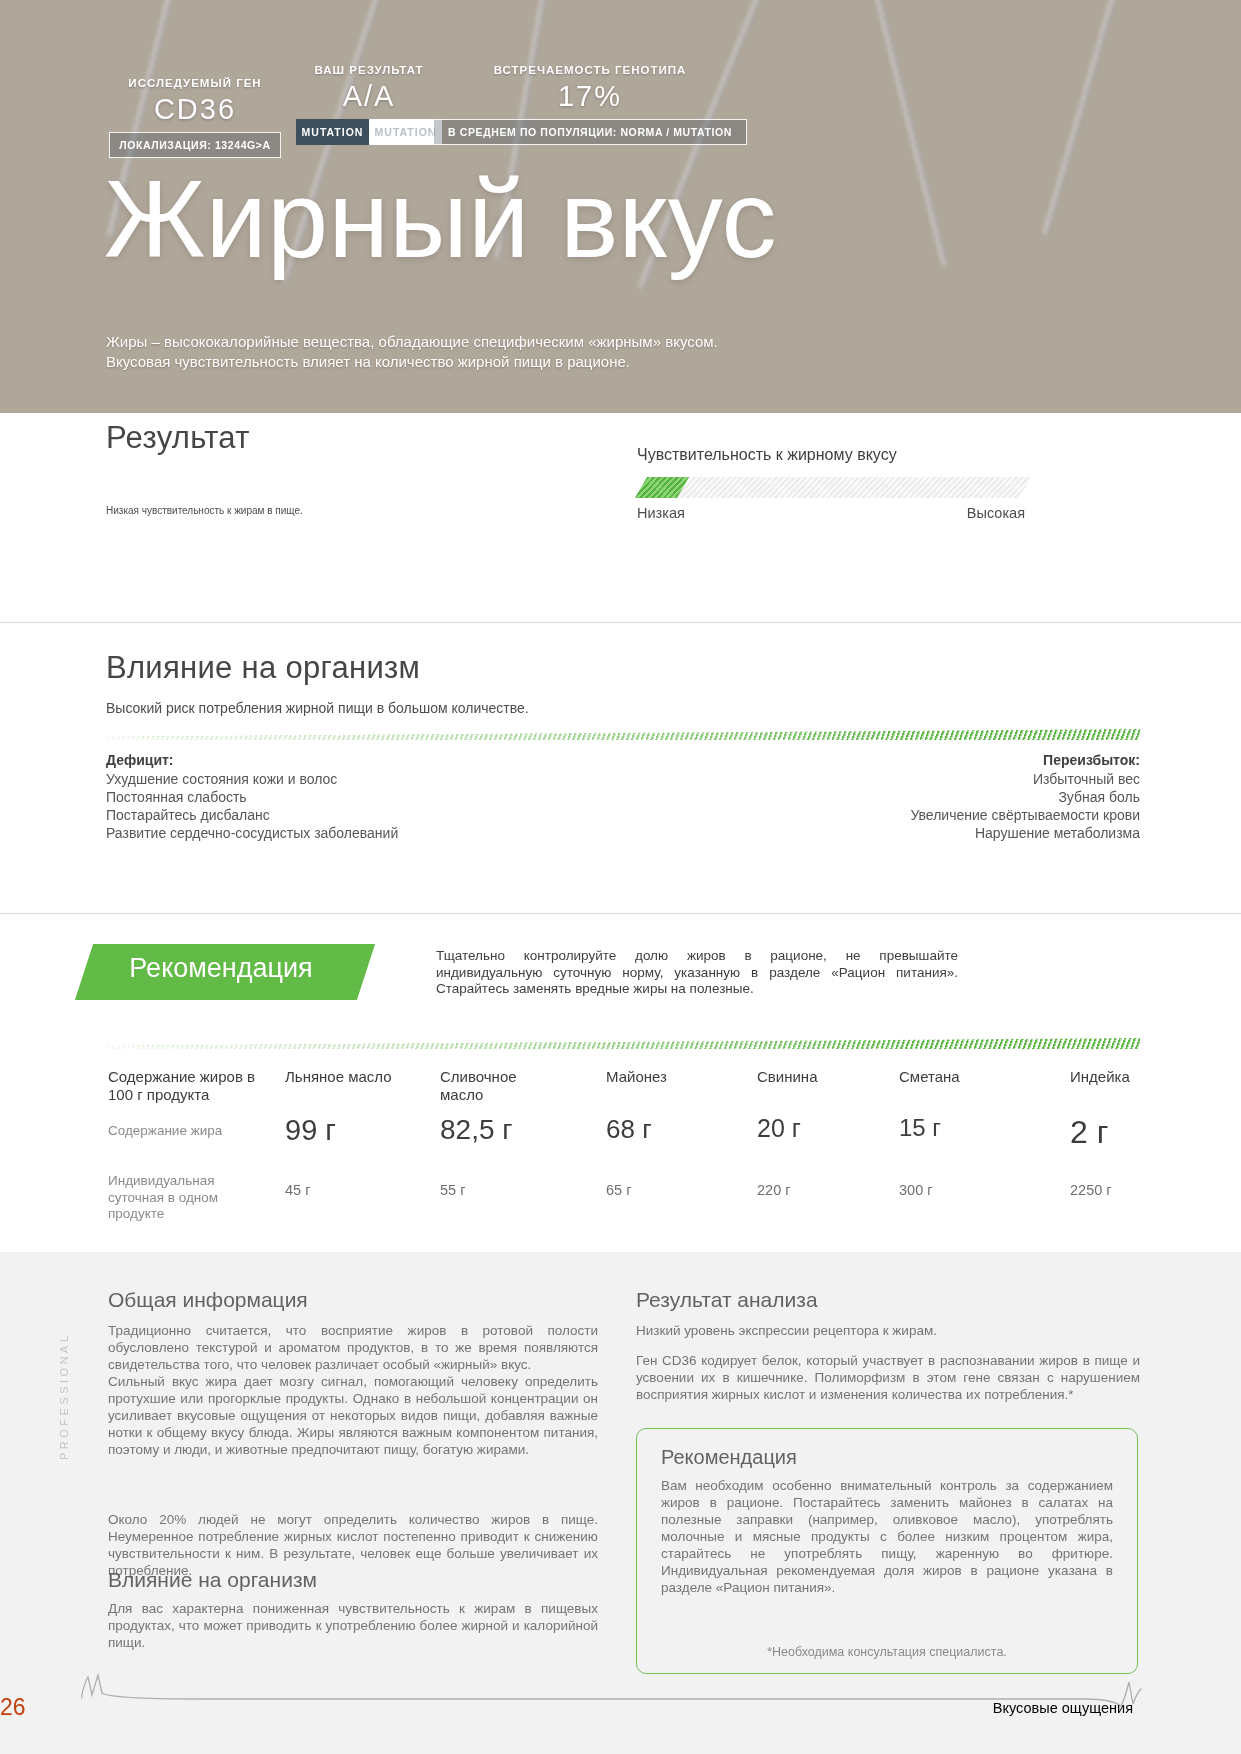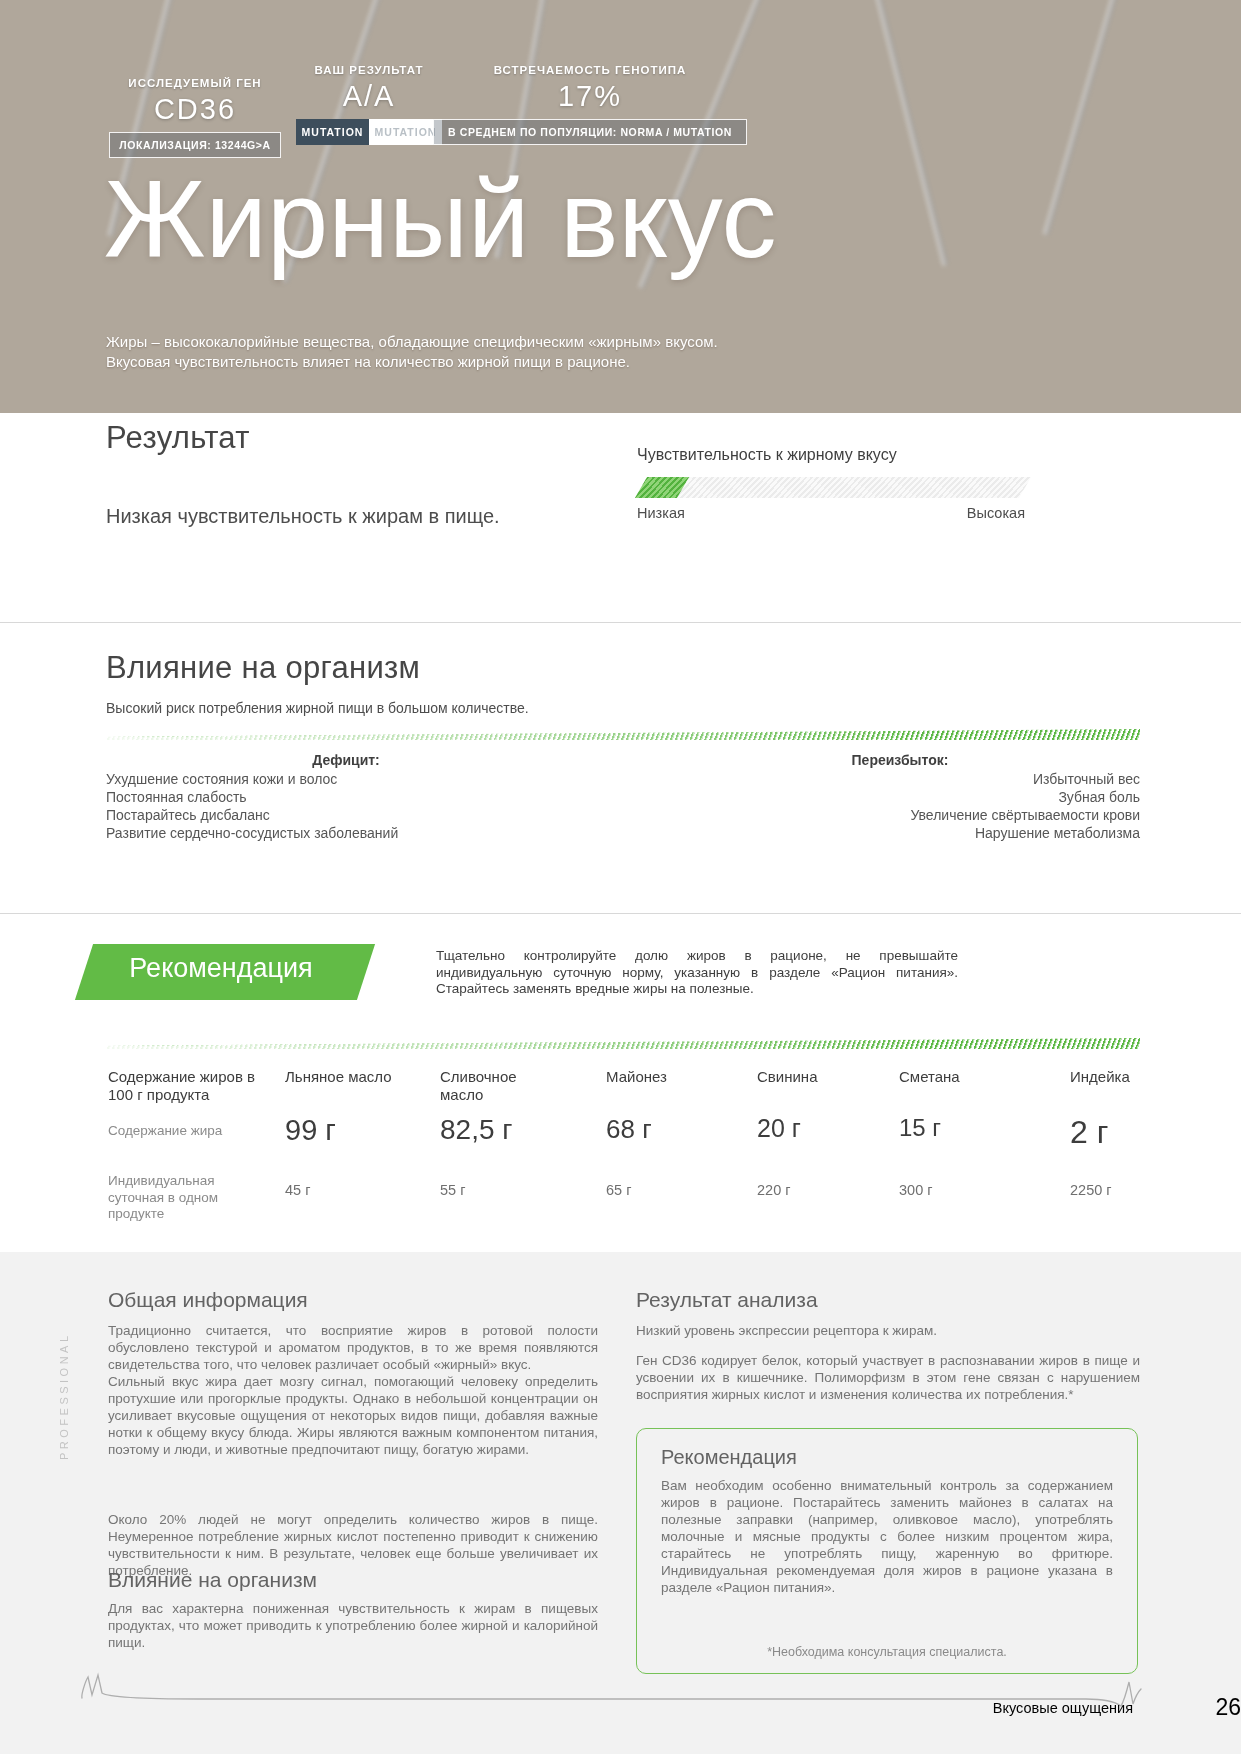--- a/index.html
+++ b/index.html
@@ -46,21 +46,21 @@
   .h-tog-on  { background:#3d4e5c; }
   .h-tog-off { background:#ffffff; color:#b9c0c6 !important; }
 
   .hero-title { position:absolute; left:104px; top:158px; font-size:110px; font-weight:200; letter-spacing:0px; line-height:1.1; white-space:nowrap; text-shadow:0 2px 6px rgba(60,40,30,.18); }
   .hero-sub { position:absolute; left:106px; width:820px; font-size:15px; line-height:20px; text-shadow:0 1px 2px rgba(60,40,30,.35); }
   .hero-sub1 { top:332px; } .hero-sub2 { top:352px; }
 
   
   .sec-h1 { position:absolute; font-size:31px; font-weight:400; color:#464646; letter-spacing:.3px; }
   .result-heading { left:106px; top:420px; }
-  .result-text { position:absolute; left:106px; top:505px; font-size:20px; color:#4d4d4d; }
+  .result-text { position:absolute; left:106px; top:505px; font-size:10px; color:#4d4d4d; }
 
   .gauge-title { position:absolute; left:637px; top:446px; font-size:16px; color:#3f3f3f; }
   .gauge-bar { position:absolute; left:641px; top:477px; width:384px; height:21px; transform:skewX(-30deg);
                background:repeating-linear-gradient(110deg,#ebebeb 0 2.5px,#fafafa 2.5px 5.5px); }
   .gauge-fill { height:100%; background:repeating-linear-gradient(110deg,#53b23e 0 2.5px,#90d478 2.5px 5.5px); }
   .gauge-min { position:absolute; left:637px; top:505px; font-size:14.5px; color:#4d4d4d; }
   .gauge-max { position:absolute; left:637px; top:505px; width:388px; text-align:right; font-size:14.5px; color:#4d4d4d; }
 
   .divider { position:absolute; left:0; width:1241px; height:1px; background:#d8d8d8; }
   .div1 { top:622px; } .div2 { top:913px; }
@@ -69,21 +69,21 @@
   .impact-heading { left:106px; top:650px; }
   .impact-sub { position:absolute; left:106px; top:700px; font-size:14px; color:#4d4d4d; }
   .wedge { position:absolute; left:106px; width:1034px; height:11px;
            background:repeating-linear-gradient(110deg,#5db845 0 1.6px,rgba(93,184,69,.45) 1.6px 2.6px,rgba(255,255,255,0) 2.6px 4.6px);
            clip-path:polygon(0 72%,100% 0,100% 100%,0 100%); }
   .wedge::after { content:""; position:absolute; inset:0;
            background:linear-gradient(90deg,rgba(255,255,255,.93) 0,rgba(255,255,255,.55) 35%,rgba(255,255,255,0) 80%); }
   .wedge1 { top:729px; } .wedge2 { top:1038px; }
   .def-block { position:absolute; left:106px; top:751px; width:480px; font-size:14px; color:#565656; line-height:18px; }
   .exc-block { position:absolute; right:101px; top:751px; width:480px; font-size:14px; color:#565656; line-height:18px; text-align:right; }
-  .list-title { font-weight:bold; color:#3f3f3f; margin-bottom:1px;text-align:center; }
+  .list-title { font-weight:bold; color:#3f3f3f; margin-bottom:1px; }
 
   
   .rec-banner { position:absolute; left:84px; top:944px; width:282px; height:56px; background:#62bb46; transform:skewX(-18deg); }
   .rec-banner-label { position:absolute; left:96px; top:953px; width:250px; text-align:center; color:#fff; font-size:27px; font-weight:400; }
   .rec-text { position:absolute; left:436px; top:948px; width:522px; font-size:13.5px; line-height:16.5px; color:#3f3f3f; text-align:justify; }
 
   
   .ft-grid { position:absolute; left:108px; top:1068px; width:1034px; display:grid;
              grid-template-columns:177px 155px 166px 151px 142px 171px 1fr;
              grid-template-rows:46px 56px auto; }
@@ -111,21 +111,21 @@
   .ra-lead { left:636px; top:1322px; width:500px; text-align:left; }
   .ra-p { left:636px; top:1352px; width:504px; }
   .rec-box { position:absolute; left:636px; top:1428px; width:502px; height:246px; border:1.5px solid #77c258; border-radius:10px;
              padding:17px 24px 10px 24px; display:flex; flex-direction:column; }
   .rec-box-h { font-size:20px; color:#636363; margin-bottom:8px; }
   .rec-box-p { font-size:13.5px; line-height:17px; color:#757575; text-align:justify; }
   .rec-box-foot { margin-top:auto; text-align:center; font-size:12.5px; color:#8a8a8a; padding-bottom:4px; }
 
   
   .footer-rule { position:absolute; left:78px; top:1668px; }
-  .page-num { position:absolute; left:0; top:1694px; width:1241px; text-align:right; font-size:23px; color:#000000; }
+  .page-num { position:absolute; left:0; top:1694px; width:1241px; text-align:left; font-size:23px; color:#c2410c; }
   .footer-sec { position:absolute; right:108px; top:1700px; font-size:14.5px; color:#000000; }
 </style>
 </head>
 <body>
 
 <div class="page">
 
   <div class="hero">
     <div class="hero-photo"></div>
     <div class="skewer s1"></div>

